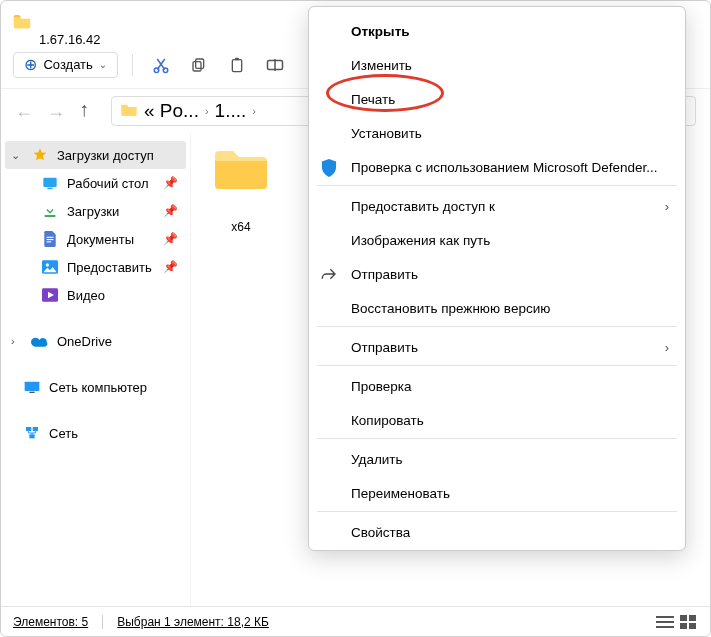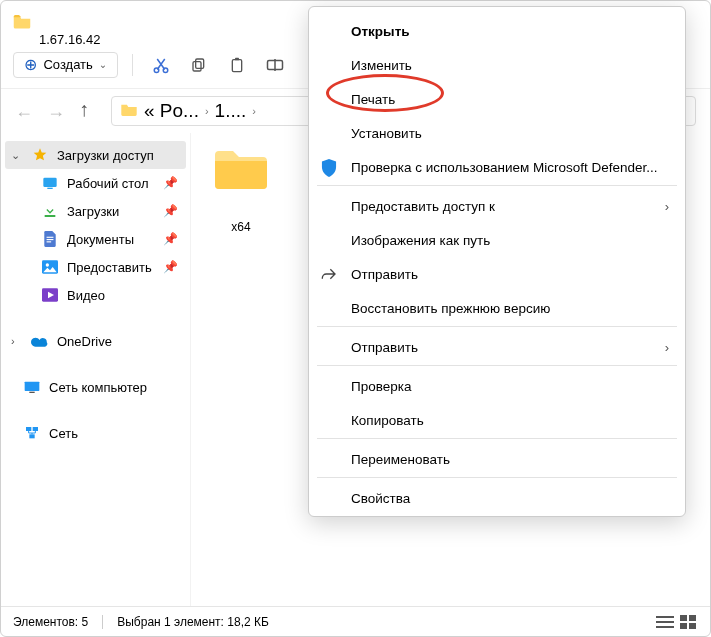--- a/index.html
+++ b/index.html
@@ -38,21 +38,21 @@
   .side-item .chev { width:12px; color:#555; font-size:11px;}
   .side-group { margin-top:18px;}
   .ic { width:18px; height:18px; display:flex; align-items:center; justify-content:center;}
 
   .content { flex:1; padding:14px 10px; display:flex; gap:28px; align-items:flex-start;}
   .item { display:flex; flex-direction:column; align-items:center; width:80px; cursor:pointer;gap:23px;}
   .item-label { font-size:12px; margin-top:6px; text-align:center;}
   .folder-shape { width:56px; height:44px; }
 
   
-  .status { height:30px; border-top:1px solid #e5e5e5; display:flex; align-items:center; padding:0 12px; font-size:12px; gap:8px;}
+  .status { height:30px; border-top:1px solid #e5e5e5; display:flex; align-items:center; padding:0 12px; font-size:12px; gap:8px;text-decoration:underline;}
   .status .sep2 { width:1px; height:14px; background:#ccc; margin:0 6px;}
   .status .spacer { flex:1;}
   .view-toggle { display:flex; gap:6px;}
   .vt { width:18px; height:14px; cursor:pointer;}
 
   
   .ctx { position:absolute; left:308px; top:6px; width:378px; background:#fff; border:1px solid #ccc; border-radius:6px; box-shadow:0 6px 24px rgba(0,0,0,0.18); padding:4px 0; font-size:13.5px;}
   .ctx-item { display:flex; align-items:center; padding:6px 16px 6px 42px; cursor:pointer; position:relative;margin-top:7px;}
   .ctx-item.bold { font-weight:600;}
   .ctx-sep { height:1px; background:#e2e2e2; margin:4px 8px;}
@@ -309,20 +309,23 @@
     </div>
   <div class="ctx-sep"></div>
   <div class="ctx-item">
       <span>Проверка</span>
     </div>
   <div class="ctx-item">
       <span>Копировать</span>
     </div>
   <div class="ctx-sep"></div>
   <div class="ctx-item">
+      <span>Удалить</span>
+    </div>
+  <div class="ctx-item">
       <span>Переименовать</span>
     </div>
   <div class="ctx-sep"></div>
   <div class="ctx-item">
       <span>Свойства</span>
     </div>
 </div>
 
 <div class="ellipse"></div>
 

